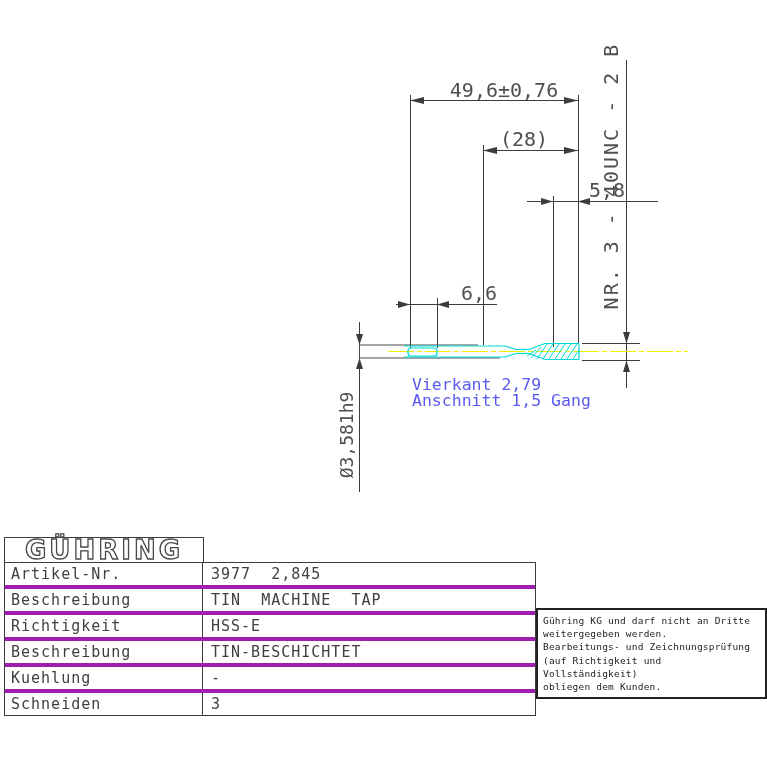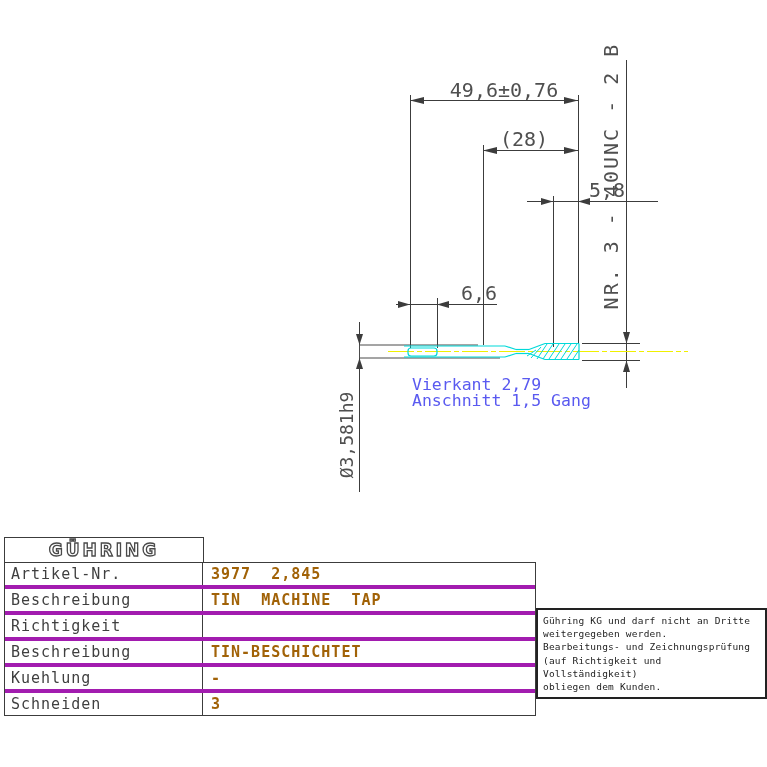--- a/index.html
+++ b/index.html
@@ -7,28 +7,28 @@
         font-family:"DejaVu Sans Mono", monospace;padding-left:12px;}
   svg{position:absolute;left:0;top:0;}
   .dimtext{font-family:"DejaVu Sans Mono", monospace;font-size:20px;fill:#4f4f4f;}
   .dimtext-sm{font-family:"DejaVu Sans Mono", monospace;font-size:18px;fill:#4f4f4f;}
   .notetext{font-family:"DejaVu Sans Mono", monospace;font-size:16.5px;fill:#5a5af0;}
 
   
   .spec-table{position:absolute;left:4px;top:537px;width:532px;color:#3f3f3f;}
   .logo-row{position:absolute;left:0;top:0;width:198px;height:24px;border:1px solid #3c3c3c;
             display:flex;align-items:center;justify-content:center;background:#fff;}
-  .brand{font-family:"DejaVu Sans", sans-serif;font-weight:bold;font-size:17px;letter-spacing:3px;
+  .brand{font-family:"DejaVu Sans", sans-serif;font-weight:bold;font-size:26px;letter-spacing:3px;
          color:#ffffff;-webkit-text-stroke:1.3px #4a4a4a;text-shadow:0 0 0 #4a4a4a;}
   .data-rows{position:absolute;left:0;top:25px;width:530px;border:1px solid #3c3c3c;background:#fff;}
   .row{display:flex;height:22px;line-height:22px;border-bottom:4px solid #a21caf;font-size:15px;}
   .row:last-child{border-bottom:none;}
   .cell-label{width:191px;border-right:1px solid #3c3c3c;padding-left:6px;letter-spacing:1px;
               white-space:pre;overflow:hidden;}
-  .cell-value{flex:1;padding-left:8px;color:#a16207;letter-spacing:1px;white-space:pre;overflow:hidden;font-weight:bold;}
+  .cell-value{flex:1;padding-left:8px;color:#404040;letter-spacing:1px;white-space:pre;overflow:hidden;}
 
   
   .disclaimer{position:absolute;left:536px;top:608px;width:217px;height:79px;
               border:2px solid #222222;padding:4px 5px;background:#fff;
               font-family:"DejaVu Sans Mono", monospace;font-size:9.5px;line-height:13.2px;
               color:#1d1d1d;letter-spacing:0.2px;}
 </style>
 </head>
 <body>
 
@@ -124,20 +124,21 @@
       <div class="row">
         <div class="cell-label">Artikel-Nr.</div>
         <div class="cell-value">3977  2,845</div>
       </div>
       <div class="row">
         <div class="cell-label">Beschreibung</div>
         <div class="cell-value">TIN  MACHINE  TAP</div>
       </div>
       <div class="row">
         <div class="cell-label">Richtigkeit</div>
+        <div class="cell-value">HSS-E</div>
       </div>
       <div class="row">
         <div class="cell-label">Beschreibung</div>
         <div class="cell-value">TIN-BESCHICHTET</div>
       </div>
       <div class="row">
         <div class="cell-label">Kuehlung</div>
         <div class="cell-value">-</div>
       </div>
       <div class="row">

